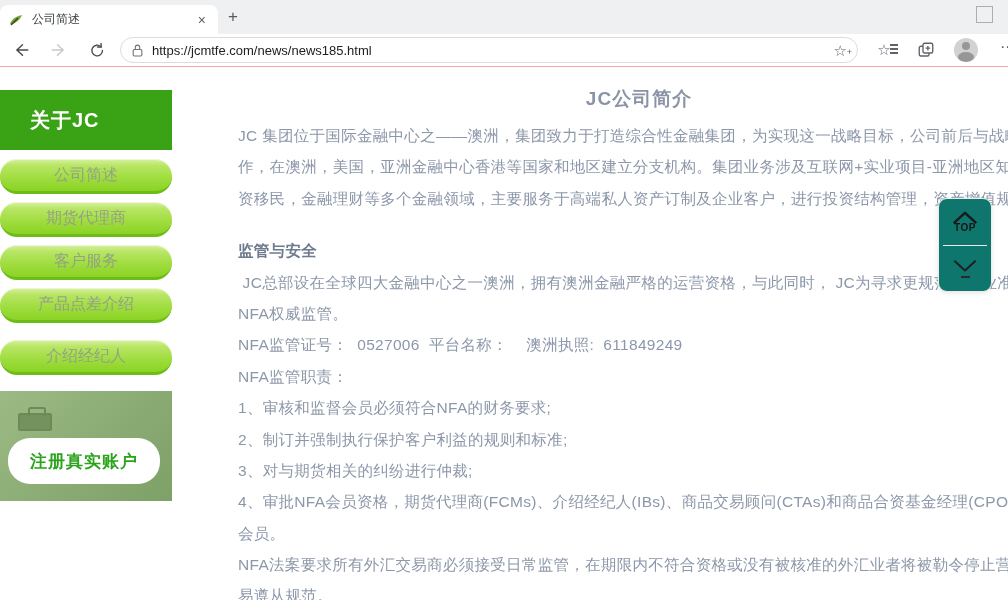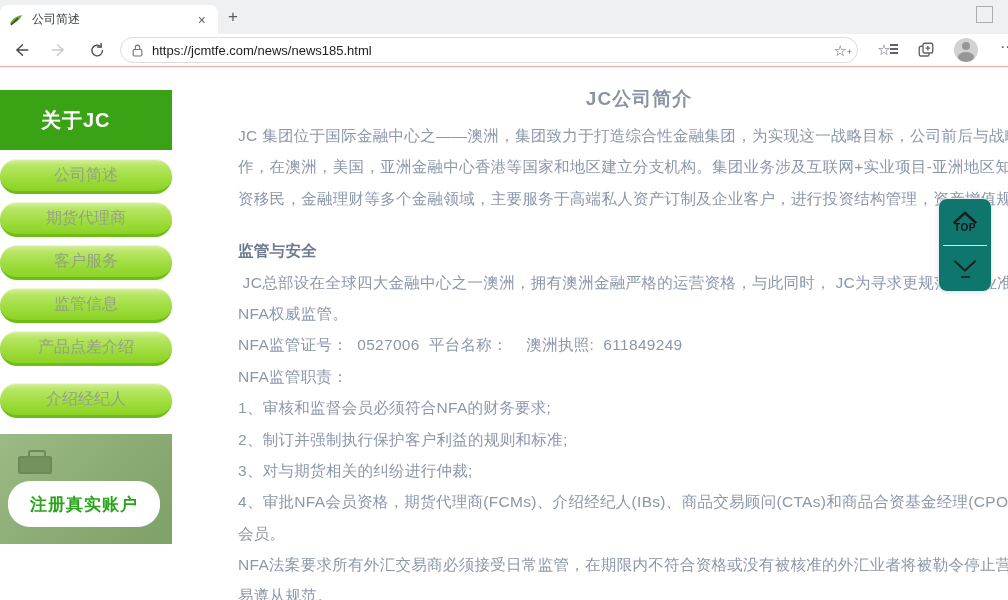--- a/index.html
+++ b/index.html
@@ -36,21 +36,21 @@
   .avatar{width:24px;height:24px;border-radius:50%;background:#d2d2d2;position:relative;overflow:hidden;}
   .avatar .head{position:absolute;left:8px;top:4px;width:8px;height:8px;border-radius:50%;background:#979797;}
   .avatar .body{position:absolute;left:4px;top:14px;width:16px;height:10px;border-radius:50%;background:#979797;}
   .more{position:absolute;left:1000px;top:38px;font-size:15px;color:#5f6368;}
   
   .page{position:absolute;left:0;top:67px;width:1008px;height:533px;background:#ffffff;overflow:hidden;}
   
   .sidebar{position:absolute;left:0;top:23px;width:172px;}
   .sb-header{
     height:60px;background:#3aa315;color:#ffffff;font-size:20px;font-weight:bold;
-    display:flex;align-items:center;padding-left:41px;box-sizing:border-box;letter-spacing:1px;
+    display:flex;align-items:center;padding-left:30px;box-sizing:border-box;letter-spacing:1px;
   }
   .sb-gap{height:9px;}
   .pill{
     height:32px;border-radius:17px;margin-bottom:8px;
     background:linear-gradient(to bottom,#d9f0a4 0%,#b9e666 20%,#9fdd3f 60%,#8bd324 100%);
     border-bottom:3px solid #6cbd17;
     box-shadow:inset 0 1px 0 rgba(255,255,255,.55);
     display:flex;align-items:center;justify-content:center;
     font-size:16px;color:#93a282;
   }
@@ -149,23 +149,20 @@
     <div class="sb-gap"></div>
     <div id="nav-list-1">
         <div class="pill">
           <span>公司简述</span>
         </div>
         <div class="pill">
           <span>期货代理商</span>
         </div>
         <div class="pill">
           <span>客户服务</span>
-        </div>
-        <div class="pill">
-          <span>监管信息</span>
         </div>
         <div class="pill">
           <span>产品点差介绍</span>
         </div>
       </div>
     <div class="sb-gap"></div>
     <div id="nav-list-2">
         <div class="pill">
           <span>介绍经纪人</span>
         </div>

